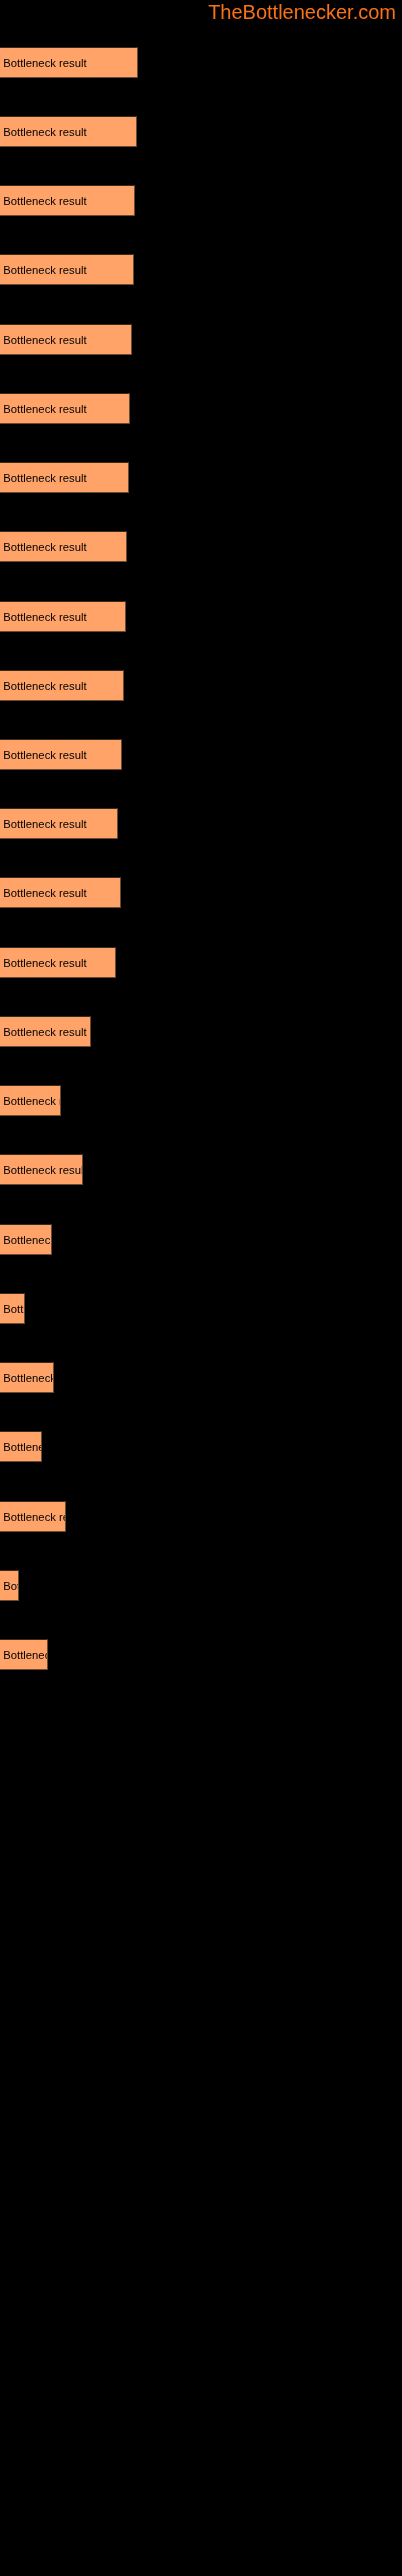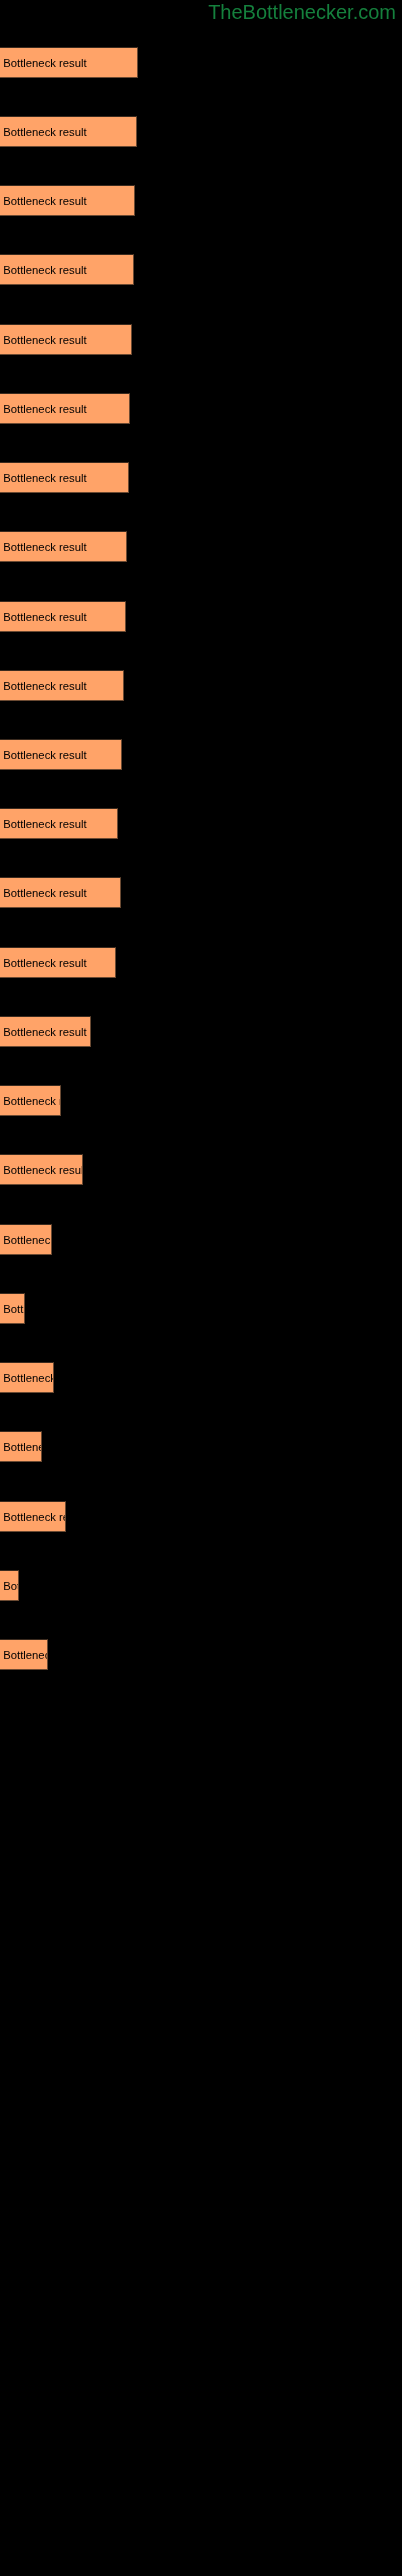--- a/index.html
+++ b/index.html
@@ -14,21 +14,21 @@
     overflow: hidden;
     font-family: "Liberation Sans", sans-serif;
   }
 
   .site-title {
     position: absolute;
     top: 0px;
     left: 0px;
     width: 396px;
     text-align: right;
-    color: #15803d;
+    color: #f97316;
     font-family: "Liberation Sans", sans-serif;
     font-size: 20px;
     line-height: 24px;
     letter-spacing: 0px;
     white-space: nowrap;
     user-select: none;
   }
 
   .chart-area {
     position: absolute;

